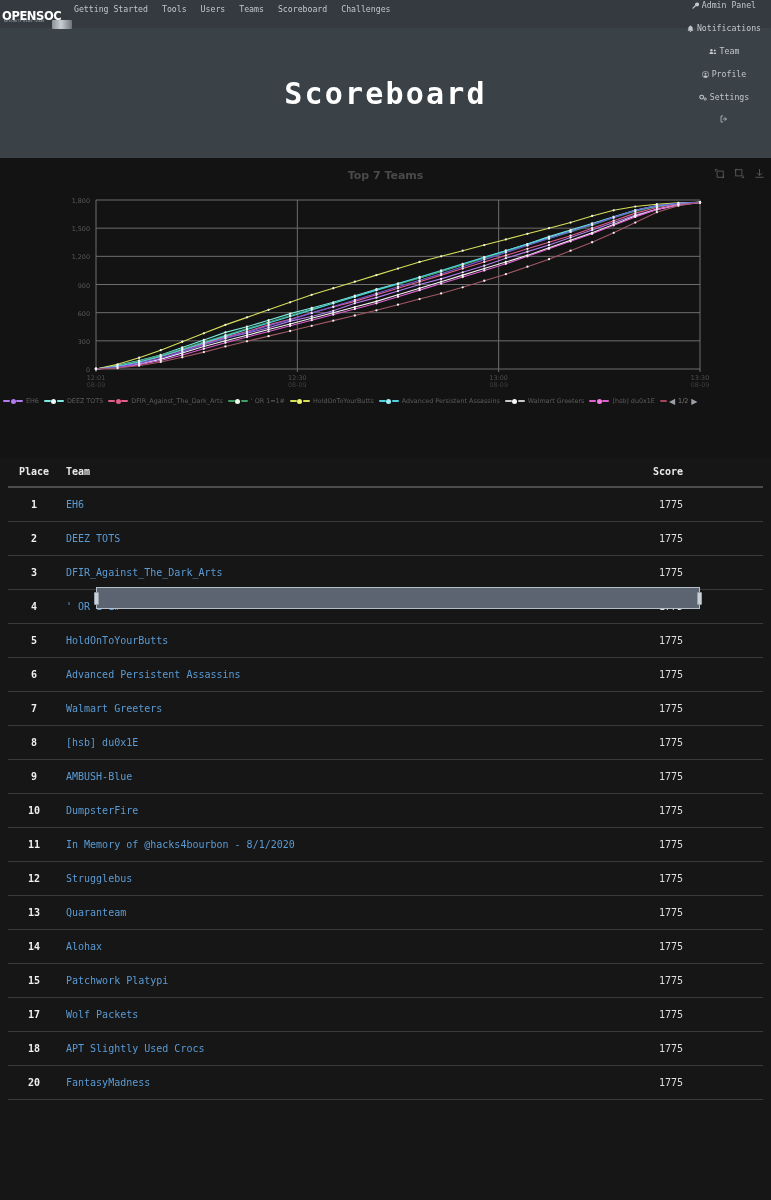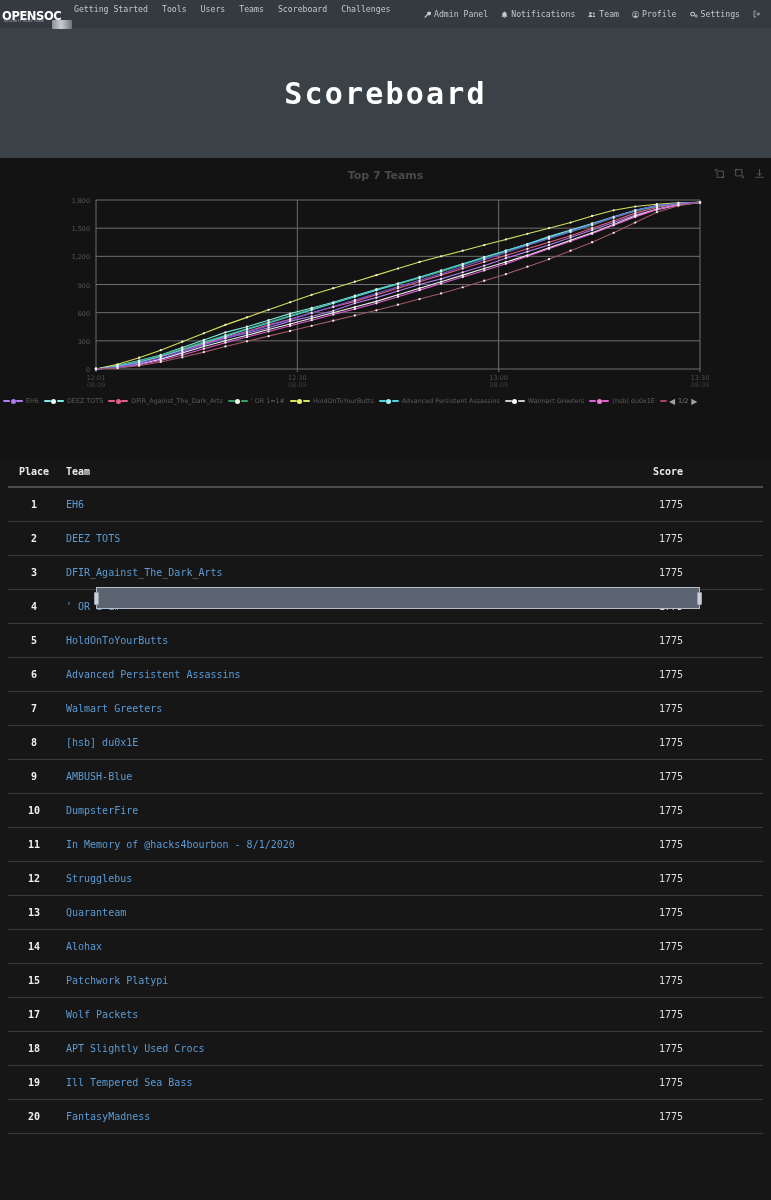--- a/index.html
+++ b/index.html
@@ -53,21 +53,21 @@
     right: 2px;
     bottom: 1px;
     width: 20px;
     height: 9px;
     background: linear-gradient(90deg,#8b9197 0%,#c8ced3 45%,#6f7479 100%);
     border-radius: 1px;
   }
   .nav-left { display: flex; align-items: center; gap: 14px; }
   .nav-right {
     display: flex; align-items: center; gap: 13px;
-    position: absolute; right: 10px; top: 0; height: 28px;
+    position: absolute; right: 10px; top: 0; height: 28px; flex-direction: column;
   }
   .nav-link {
     color: #c2c7cb;
     white-space: nowrap;
     display: flex;
     align-items: center;
     gap: 3px;
     cursor: pointer;
   }
   .nav-ico { font-size: 7.5px; display: inline-block; line-height: 1; }
@@ -762,24 +762,19 @@
           <td class="place">17</td>
           <td class="team"><a href="#">Wolf Packets</a></td>
           <td class="score">1775</td>
         </tr>
         <tr>
           <td class="place">18</td>
           <td class="team"><a href="#">APT Slightly Used Crocs</a></td>
           <td class="score">1775</td>
         </tr>
         <tr>
-          <td class="place">19</td>
-          <td class="team"><a href="#">Ill Tempered Sea Bass</a></td>
-          <td class="score">1775</td>
-        </tr>
-        <tr>
           <td class="place">20</td>
           <td class="team"><a href="#">FantasyMadness</a></td>
           <td class="score">1775</td>
         </tr>
       </tbody>
   </table>
 </div>
 
 </body></html>

